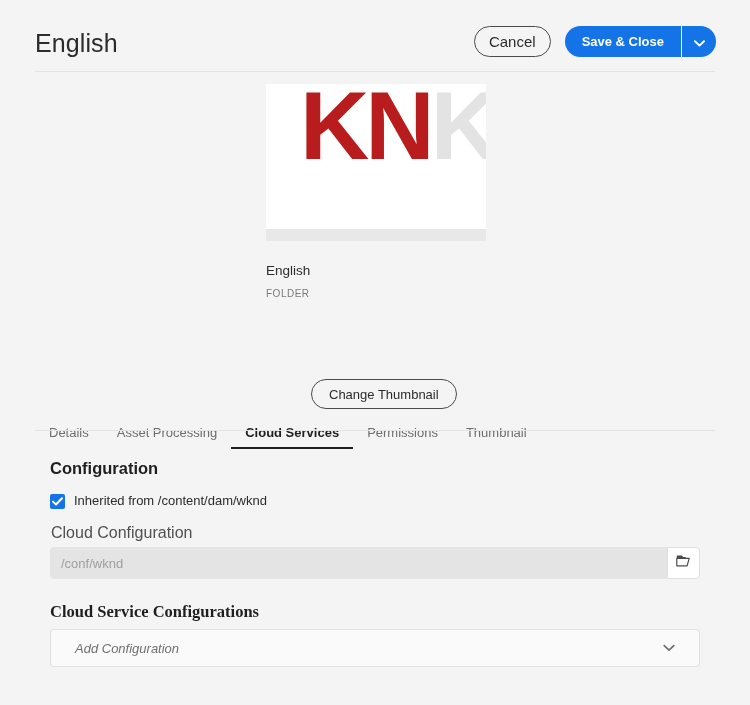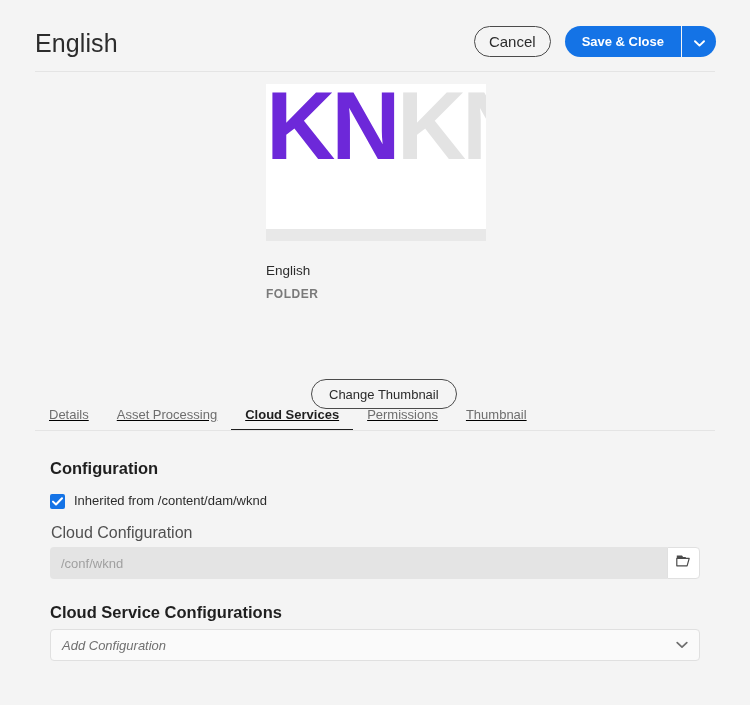--- a/index.html
+++ b/index.html
@@ -64,48 +64,48 @@
     position: absolute; left: 0; top: 0; width: 220px; height: 145px;
     background: #ffffff; overflow: hidden;
   }
   .thumb-letters {
     position: absolute; left: 0; top: -6px;
     white-space: nowrap;
     font-family: "Liberation Sans", sans-serif;
     font-weight: 700; font-size: 96px; letter-spacing: -4px;
     line-height: 96px;
   }
-  .kn-dark { color: #6d28d9; }
+  .kn-dark { color: #b91c1c; margin-left: 34px; }
   .kn-light { color: #e3e3e3; }
   .thumb-foot {
     position: absolute; left: 0; top: 145px; width: 220px; height: 12px;
     background: #e8e8e8;
   }
   .asset-name {
     position: absolute; left: 266px; top: 262px;
     font-size: 13.5px; color: #2c2c2c; line-height: 18px;
   }
   .asset-type {
     position: absolute; left: 266px; top: 287px;
-    font-size: 12px; color: #7a7a7a; letter-spacing: 0.5px; line-height: 14px; font-weight: bold;
+    font-size: 10px; color: #7a7a7a; letter-spacing: 0.5px; line-height: 14px;
   }
   .btn-change-thumb {
     position: absolute; left: 311px; top: 335px;
     height: 30px; padding: 0 17px;
     border: 1.6px solid #4b4b4b; border-radius: 16px;
     background: transparent; color: #2c2c2c; font-size: 13px;
     font-family: "Liberation Sans", sans-serif;
     display: flex; align-items: center; justify-content: center;
     cursor: pointer; white-space: nowrap; margin-top: 44px;
   }
 
   
   .tabs {
-    position: absolute; left: 35px; top: 398px; width: 680px; height: 33px;
-    display: flex; align-items: flex-start; text-decoration: underline;
+    position: absolute; left: 35px; top: 416px; width: 680px; height: 33px;
+    display: flex; align-items: flex-start;
   }
   .tab {
     position: relative; height: 32px; padding: 0 14px;
     display: flex; align-items: center; justify-content: center;
     font-size: 13px; color: #6e6e6e; cursor: pointer; white-space: nowrap;
   }
   .tab.active { color: #1f1f1f; font-weight: 700; }
   .tab.active::after {
     content: ""; position: absolute; left: 0; right: 0; bottom: -1px;
     height: 2px; background: #1f1f1f;
@@ -114,21 +114,21 @@
     position: absolute; left: 35px; top: 430px; width: 680px; height: 1px;
     background: #e4e4e4;
   }
 
   
   .section-title {
     position: absolute; font-size: 16.5px; font-weight: 700; color: #1f1f1f;
     line-height: 22px;
   }
   #configuration-heading { left: 50px; top: 457px; }
-  #csc-heading { left: 50px; top: 601px; }
+  #csc-heading { left: 50px; top: 601px; font-family: Liberation Serif, serif; }
 
   .checkbox-row {
     position: absolute; left: 50px; top: 492px;
     display: flex; align-items: center; gap: 9px; cursor: pointer;
   }
   .checkbox {
     width: 15px; height: 15px; border-radius: 2px; background: #1473e6;
     display: flex; align-items: center; justify-content: center; flex: none;
   }
   .checkbox-label { font-size: 13px; color: #2c2c2c; line-height: 18px; }
@@ -148,23 +148,23 @@
     font-family: "Liberation Sans", sans-serif;
     display: flex; align-items: center;
   }
   .field-browse {
     width: 33px; height: 32px; background: #ffffff;
     border: 1px solid #e0e0e0; border-radius: 0 4px 4px 0;
     display: flex; align-items: center; justify-content: center; cursor: pointer;
   }
 
   .dropdown {
-    position: absolute; left: 50px; top: 629px; width: 650px; height: 32px;
+    position: absolute; left: 50px; top: 629px; width: 650px; height: 38px;
     background: #fafafa; border: 1px solid #e0e0e0; border-radius: 4px;
-    display: flex; align-items: center; padding: 0 11px; cursor: pointer;
+    display: flex; align-items: center; padding: 0 24px; cursor: pointer;
   }
   .dropdown-value {
     flex: 1; font-size: 13px; font-style: italic; color: #707070;
   }
   .dropdown-chevron { display: flex; align-items: center; justify-content: center; }
 </style>
 </head>
 <body>
 
 <div class="page">

